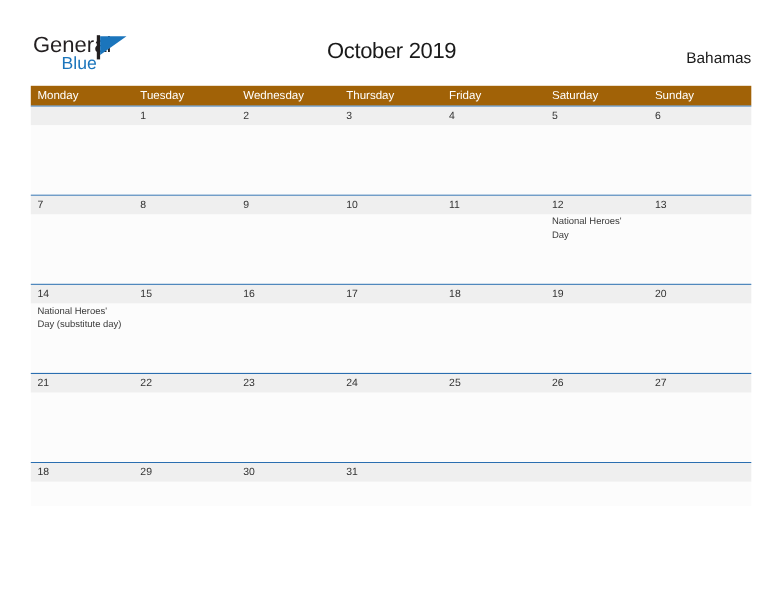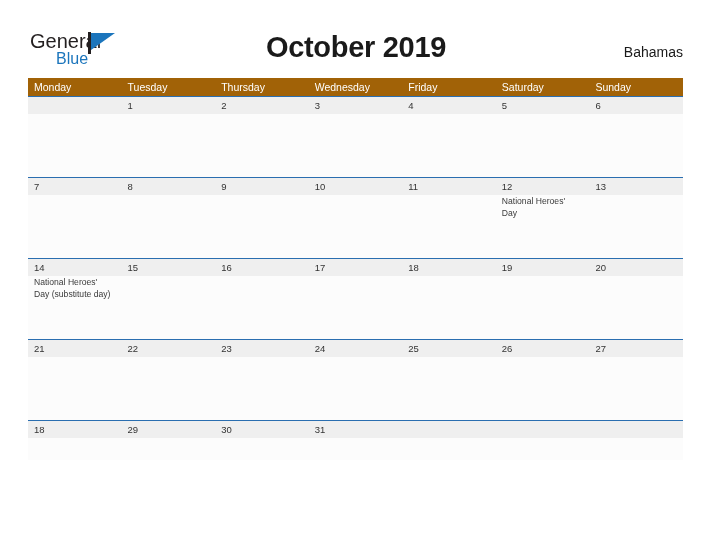--- a/index.html
+++ b/index.html
@@ -80,23 +80,23 @@
     border-left: 24px solid #1b75bc;
     border-bottom: 17px solid transparent;
   }
 
   .cal-title {
     position: absolute;
     left: 0;
     top: 30px;
     width: 712px;
     text-align: center;
-    font-size: 29px;
+    font-size: 20px;
     color: #1a1a1a;
-    font-weight: bold;
+    font-weight: normal;
     font-family: "Liberation Sans", sans-serif;
     line-height: 34px;
     letter-spacing: -0.3px;
   }
 
   .cal-country {
     position: absolute;
     right: 29px;
     top: 44px;
     font-size: 14px;
@@ -201,22 +201,22 @@
 
     <div class="cal-country">Bahamas</div>
 
   </div>
 
   <div class="calendar">
 
     <div class="weekday-row">
       <div class="weekday-cell">Monday</div>
       <div class="weekday-cell">Tuesday</div>
+      <div class="weekday-cell">Wednesday</div>
       <div class="weekday-cell">Thursday</div>
-      <div class="weekday-cell">Wednesday</div>
       <div class="weekday-cell">Friday</div>
       <div class="weekday-cell">Saturday</div>
       <div class="weekday-cell">Sunday</div>
     </div>
 
     <div class="week-row">
       <div class="date-strip">
         <div class="date-cell"></div>
         <div class="date-cell">1</div>
         <div class="date-cell">2</div>

